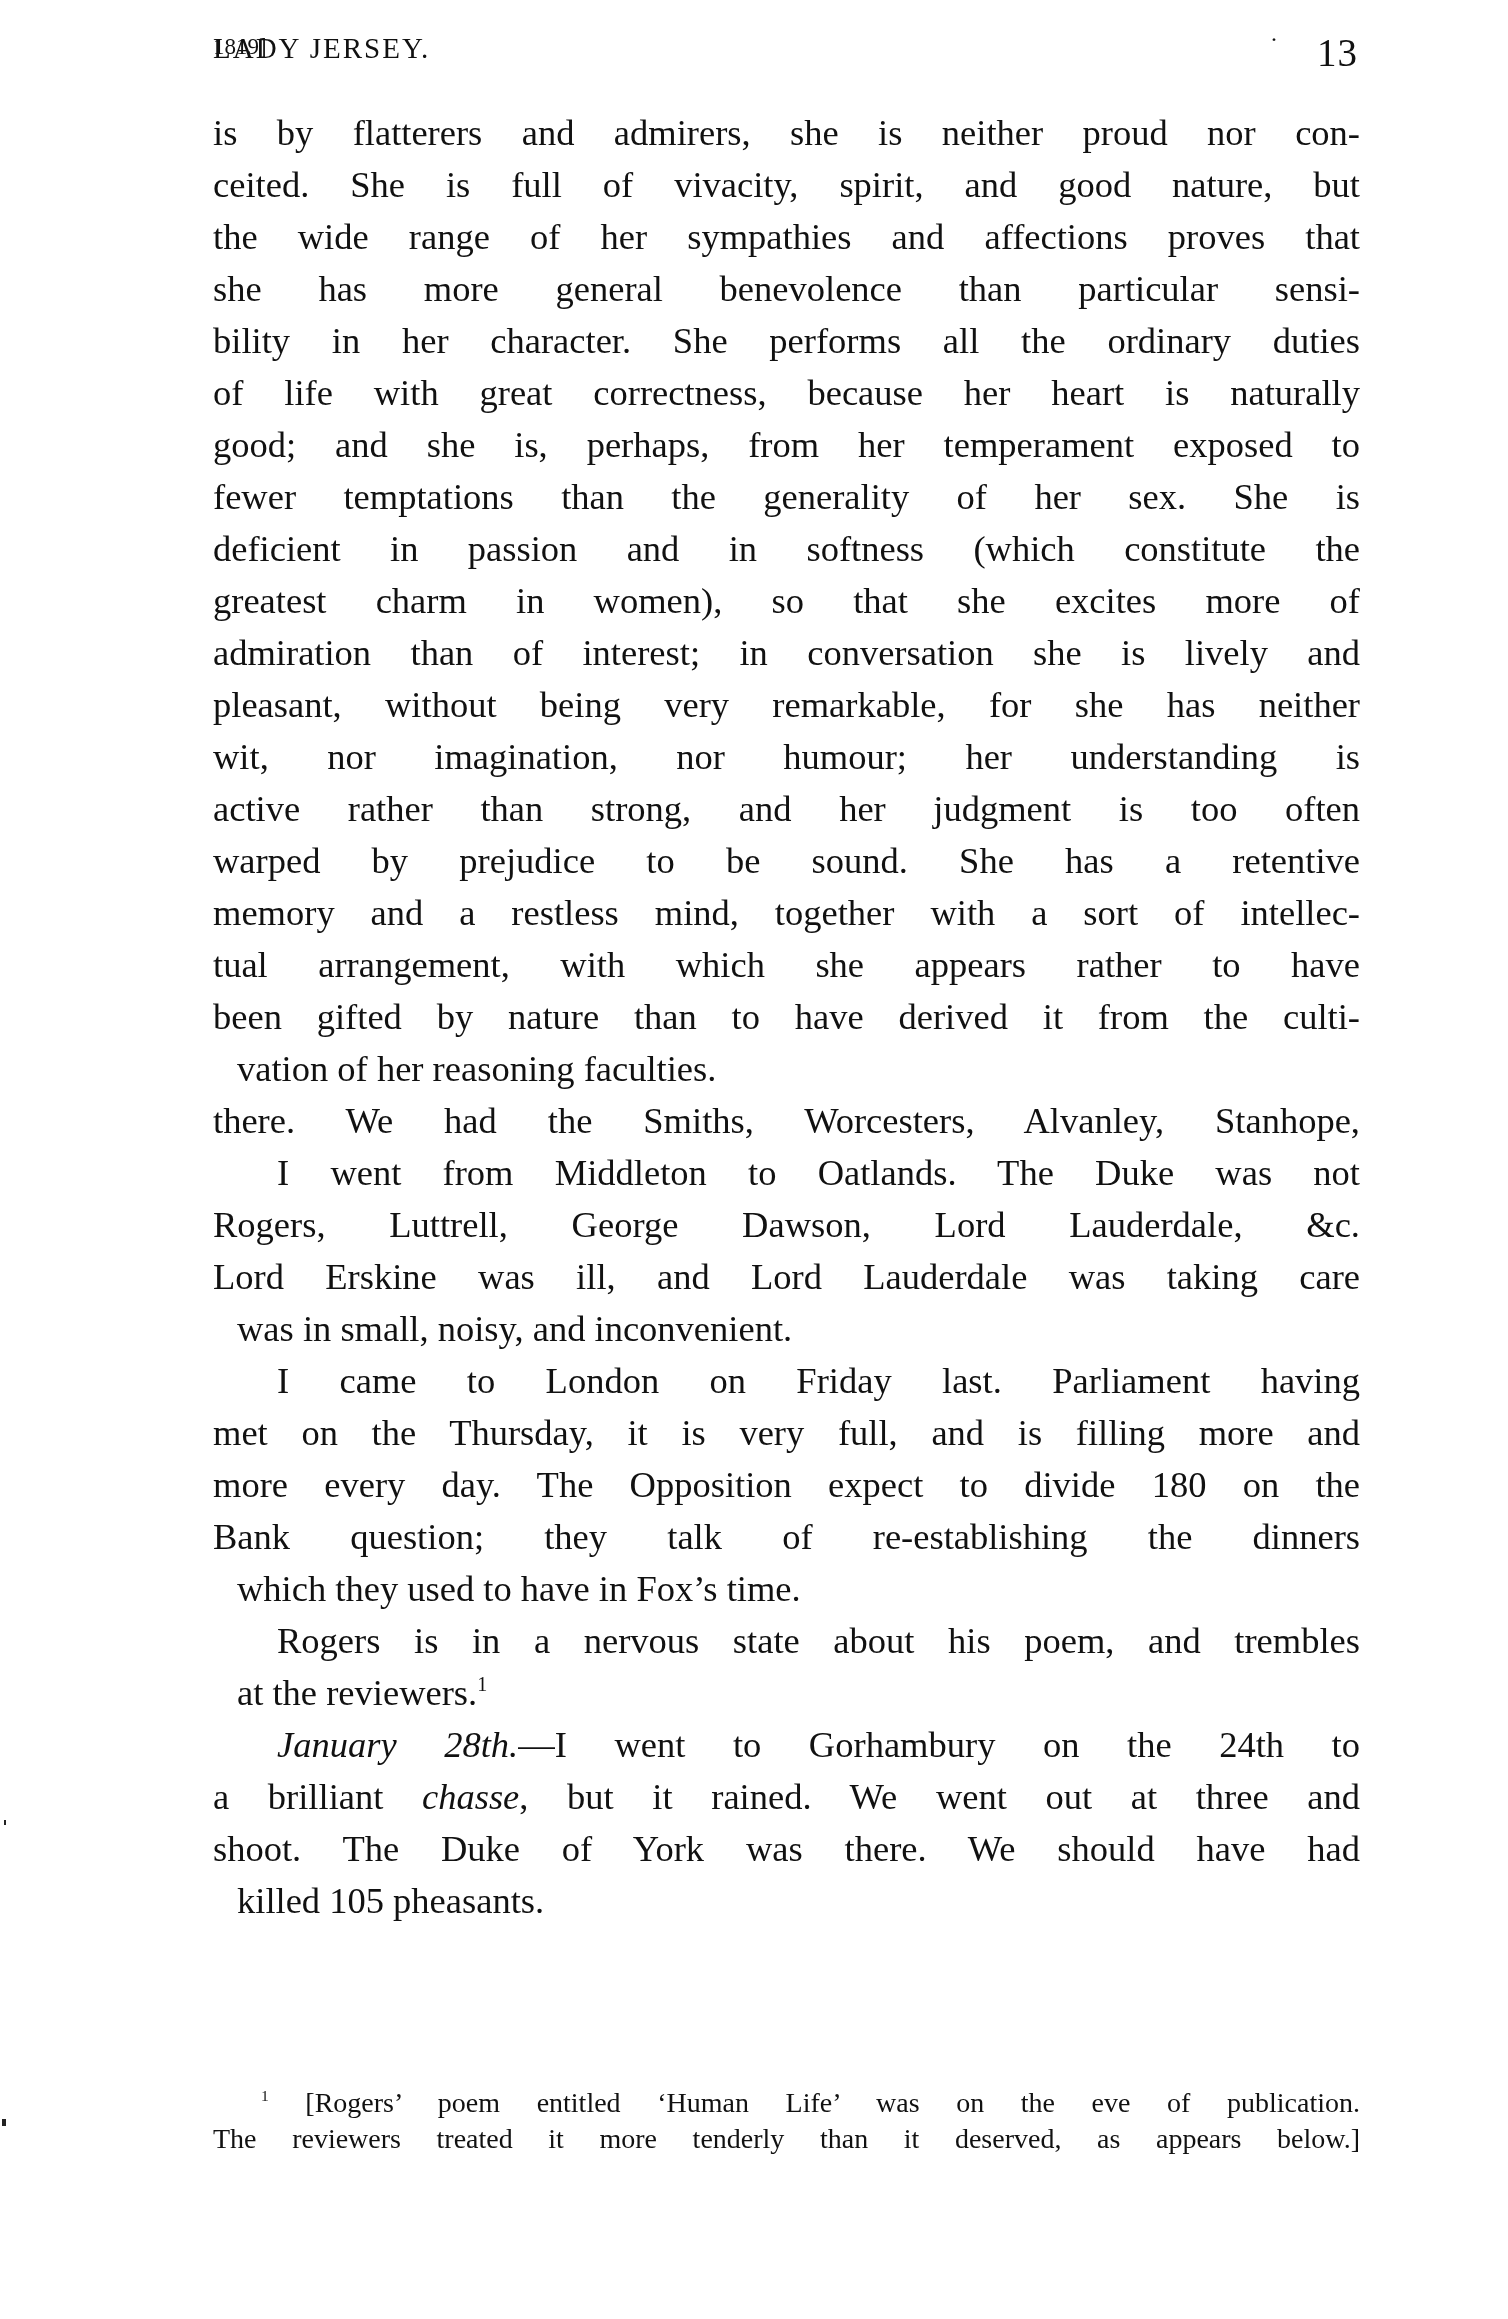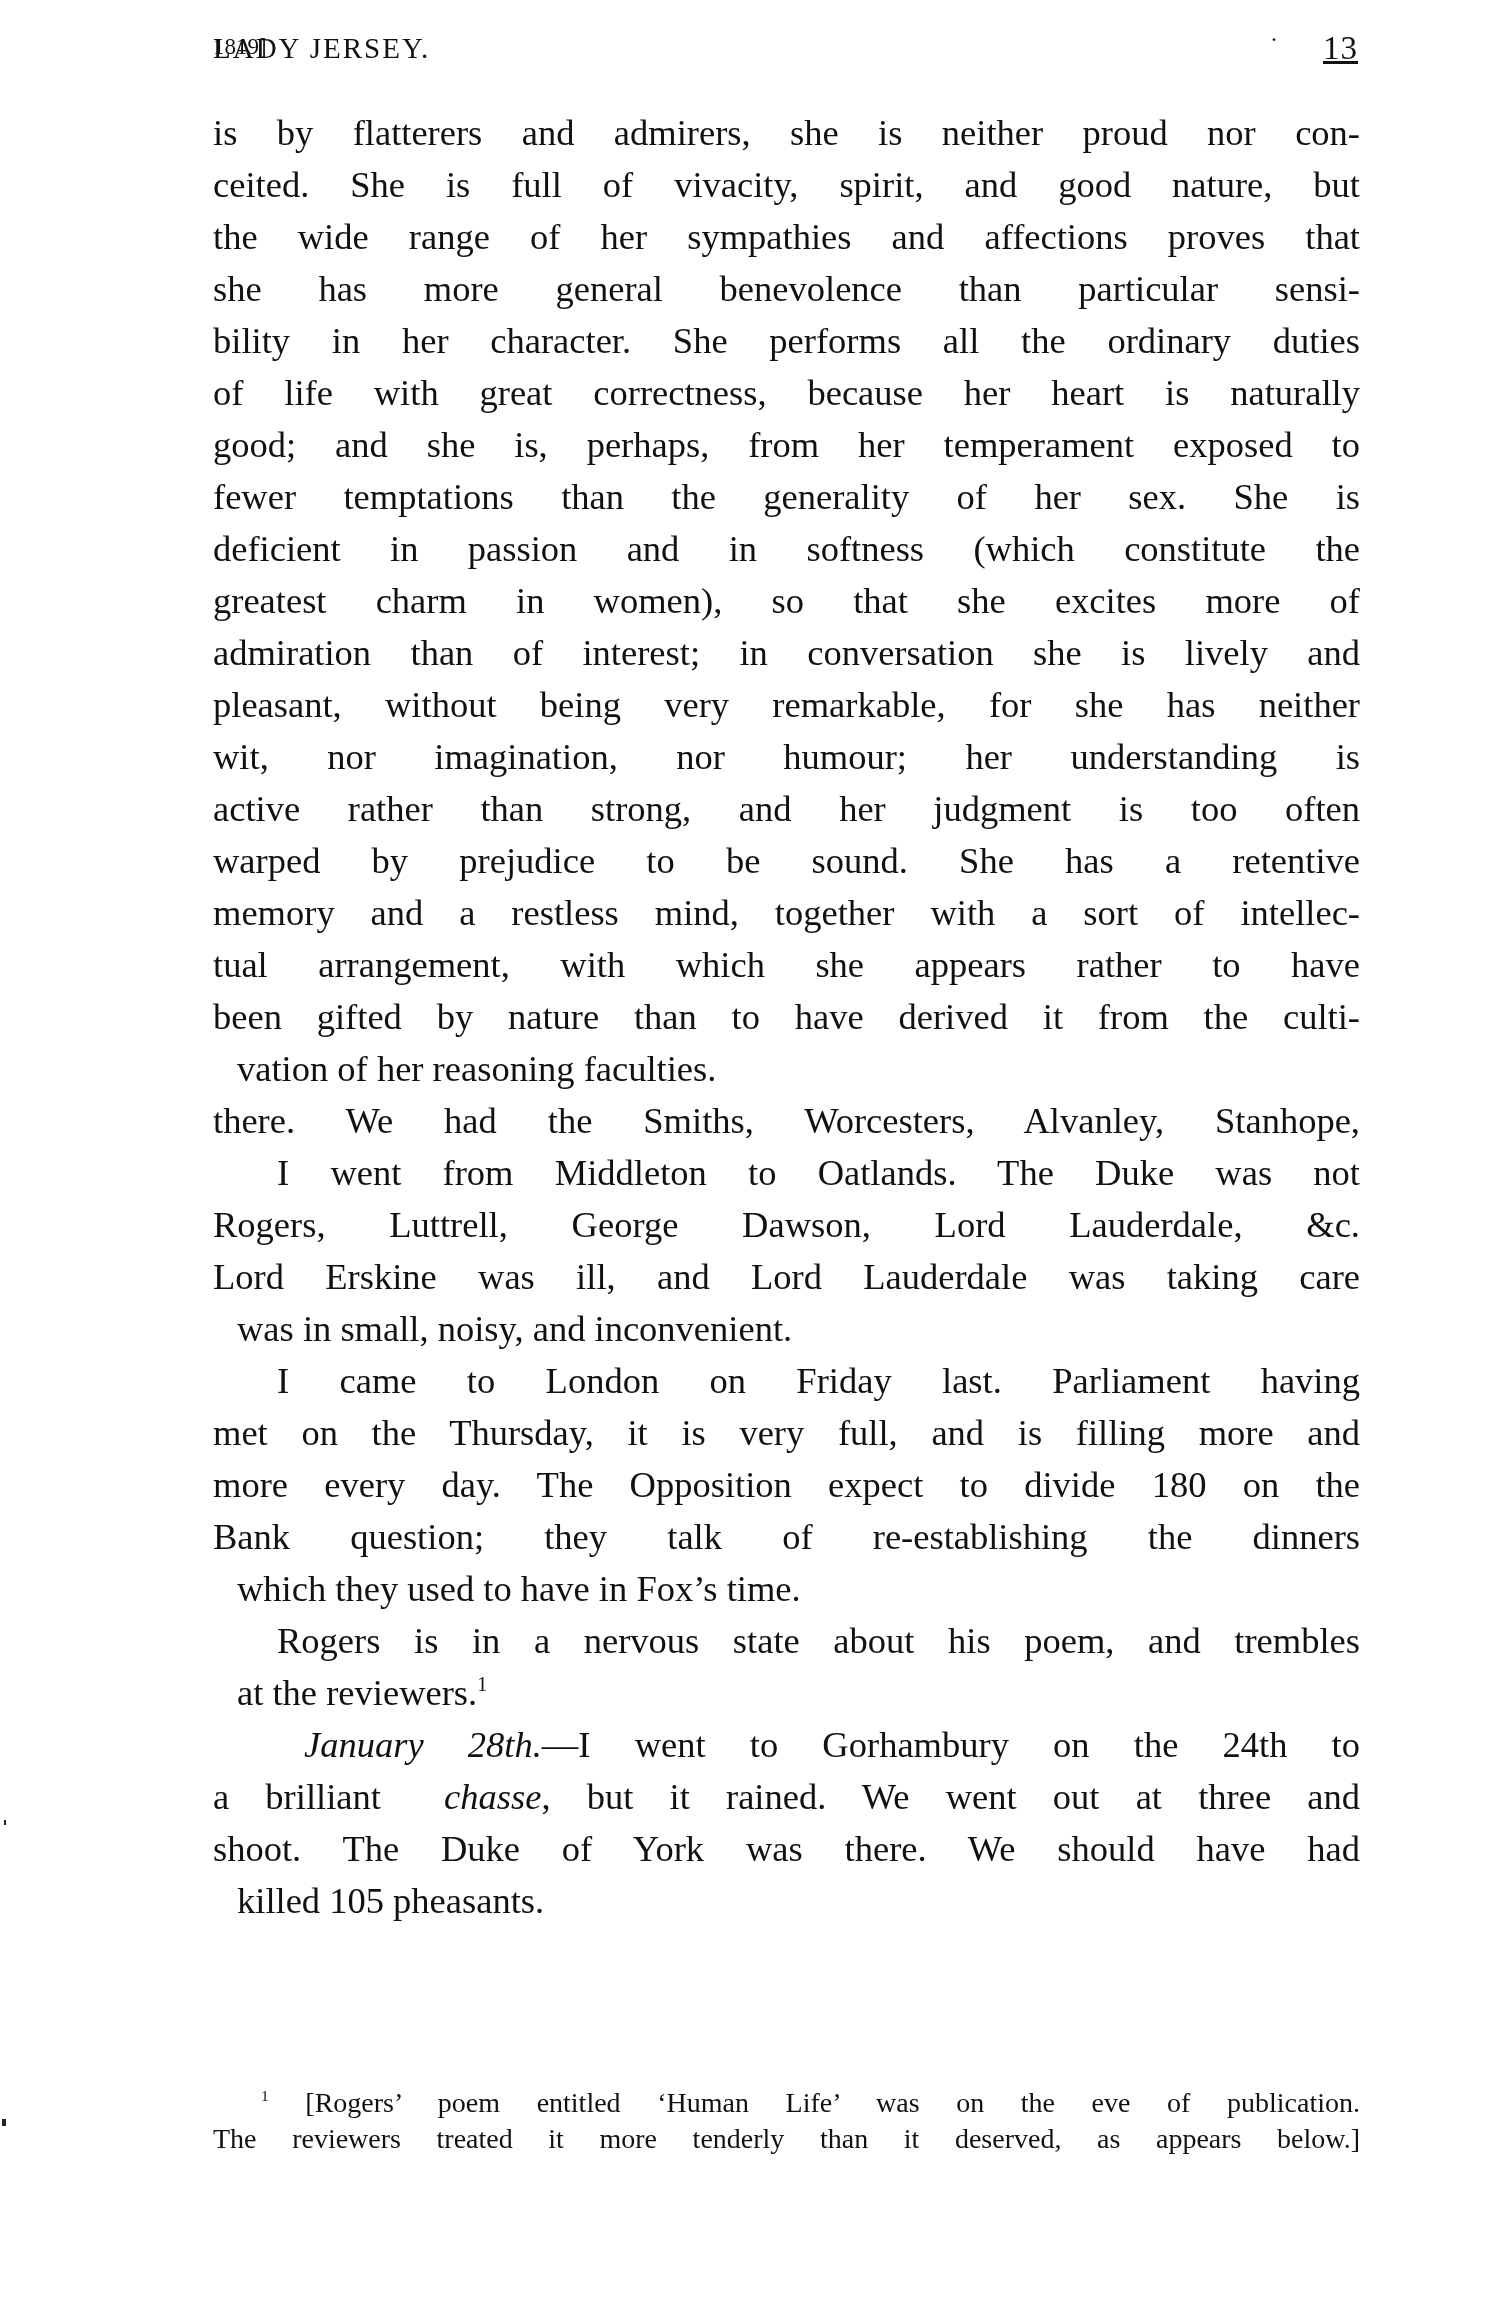--- a/index.html
+++ b/index.html
@@ -3,33 +3,33 @@
 <meta charset="utf-8">
 <style>
   html, body { margin: 0; padding: 0; background: #ffffff; }
   body { width: 1508px; height: 2319px; position: relative; overflow: hidden;
          font-family: "Liberation Serif", "DejaVu Serif", serif; color: #111; }
   .header { position: absolute; top: 26px; left: 213px; width: 1147px; height: 50px;
             font-size: 30px; }
   .hdr-left { position: absolute; left: 0; top: 8px; font-size: 23px; }
   .hdr-center { position: absolute; left: 0; right: 0; top: 6px;
                 letter-spacing: 2px; font-size: 29px; }
-  .hdr-right { position: absolute; right: 2px; top: 4px; font-size: 33px; letter-spacing: 1px; text-decoration: underline; }
+  .hdr-right { position: absolute; right: 2px; top: 4px; font-size: 39px; letter-spacing: 1px; }
   .hdr-dot { position: absolute; right: 82px; top: 0px; font-size: 24px; }
   .body { position: absolute; top: 107px; left: 213px; width: 1147px; }
   .line { display: block; height: 52px; line-height: 52px; font-size: 36.5px;
           text-align: justify; text-align-last: justify; white-space: nowrap; }
   .line.last { text-align-last: left; margin-left: 24px; }
   .line.indent { padding-left: 64px; }
   .footnotes { position: absolute; top: 2085px; left: 213px; width: 1147px; }
   .fline { display: block; height: 36px; line-height: 36px; font-size: 28px;
            text-align: justify; text-align-last: justify; white-space: nowrap; }
   .fline.indent { padding-left: 48px; }
   sup { font-size: 0.55em; vertical-align: 0.7em; line-height: 0; }
-  i { font-style: italic; margin-left: 27px; }
+  i { font-style: italic; }
   .mark { position: absolute; background: #222; }
 </style>
 </head>
 <body>
 
 <div class="header">
   <span class="hdr-left">1819]</span>
   <span class="hdr-center">LADY JERSEY.</span>
   <span class="hdr-dot">·</span>
   <span class="hdr-right">13</span>

